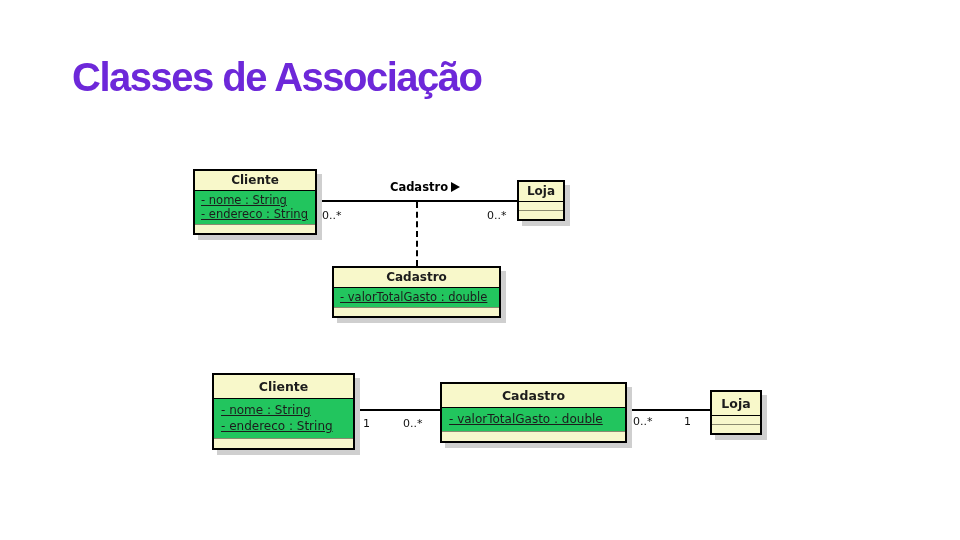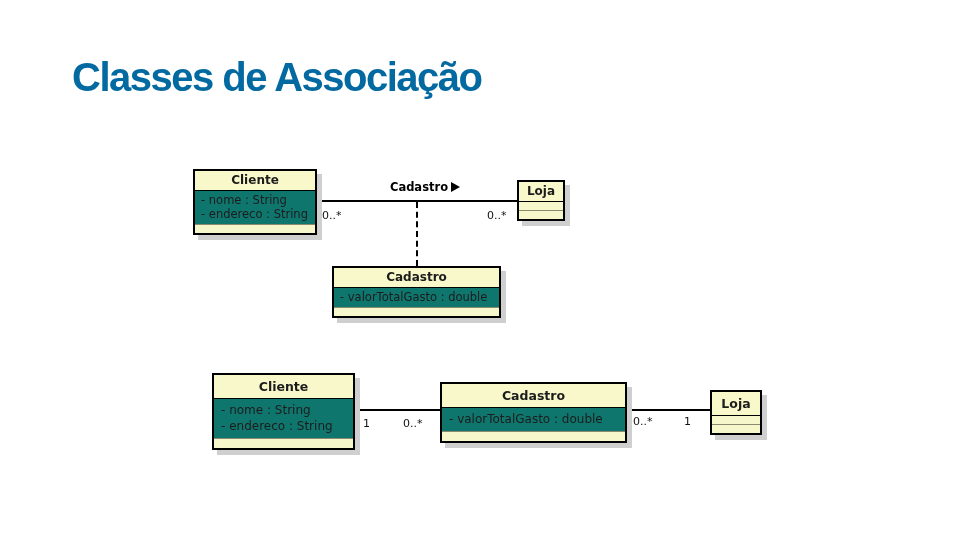--- a/index.html
+++ b/index.html
@@ -4,45 +4,46 @@
 <style>
   html,body{margin:0;padding:0;}
   body{
     width:960px;height:540px;position:relative;overflow:hidden;
     background:#ffffff;
     font-family:"DejaVu Sans","Liberation Sans",sans-serif;
   }
   .slide-title{
     position:absolute;left:72px;top:55px;
     font-family:"Liberation Sans",sans-serif;
-    font-weight:bold;font-size:40px;letter-spacing:-1.5px;color:#0369a1;
+    font-weight:bold;font-size:40px;letter-spacing:-1.5px;color:#6d28d9;
     white-space:nowrap;
   }
   
   .uml-box{
     position:absolute;box-sizing:border-box;
     border:2px solid #000;
     box-shadow:5px 5px 0 0 #cfcfcf;
     background:#fffef2;
     color:#1c1c1c;
   }
   .uml-title{
     background:#f8f8ca;
     border-bottom:1px solid #000;
     font-weight:bold;text-align:center;
     font-size:12px;line-height:15px;padding:2px 3px;
     white-space:nowrap;
   }
   .uml-title.big{font-size:12.5px;line-height:17px;padding:3px 4px;}
   .uml-attrs{
-    background:#0f766e;
+    background:#22c55e;
     border-bottom:1px solid #8a8a70;
     padding:2px 6px 3px 6px;
     font-size:11.5px;line-height:14px;
     white-space:nowrap;
+    text-decoration:underline;
   }
   .uml-attrs.big{font-size:12px;line-height:16px;padding:3px 7px 4px 7px;}
   .uml-empty{background:#f7f7cc;height:8px;}
   .uml-empty.mid{border-bottom:1px solid #8a8a70;}
   
   .assoc-line{position:absolute;height:2px;background:#000;}
   .dashed-line{position:absolute;width:0;border-left:2px dashed #000;}
   .assoc-label{
     position:absolute;display:flex;align-items:center;justify-content:center;
     font-size:11.5px;font-weight:bold;color:#000;white-space:nowrap;

